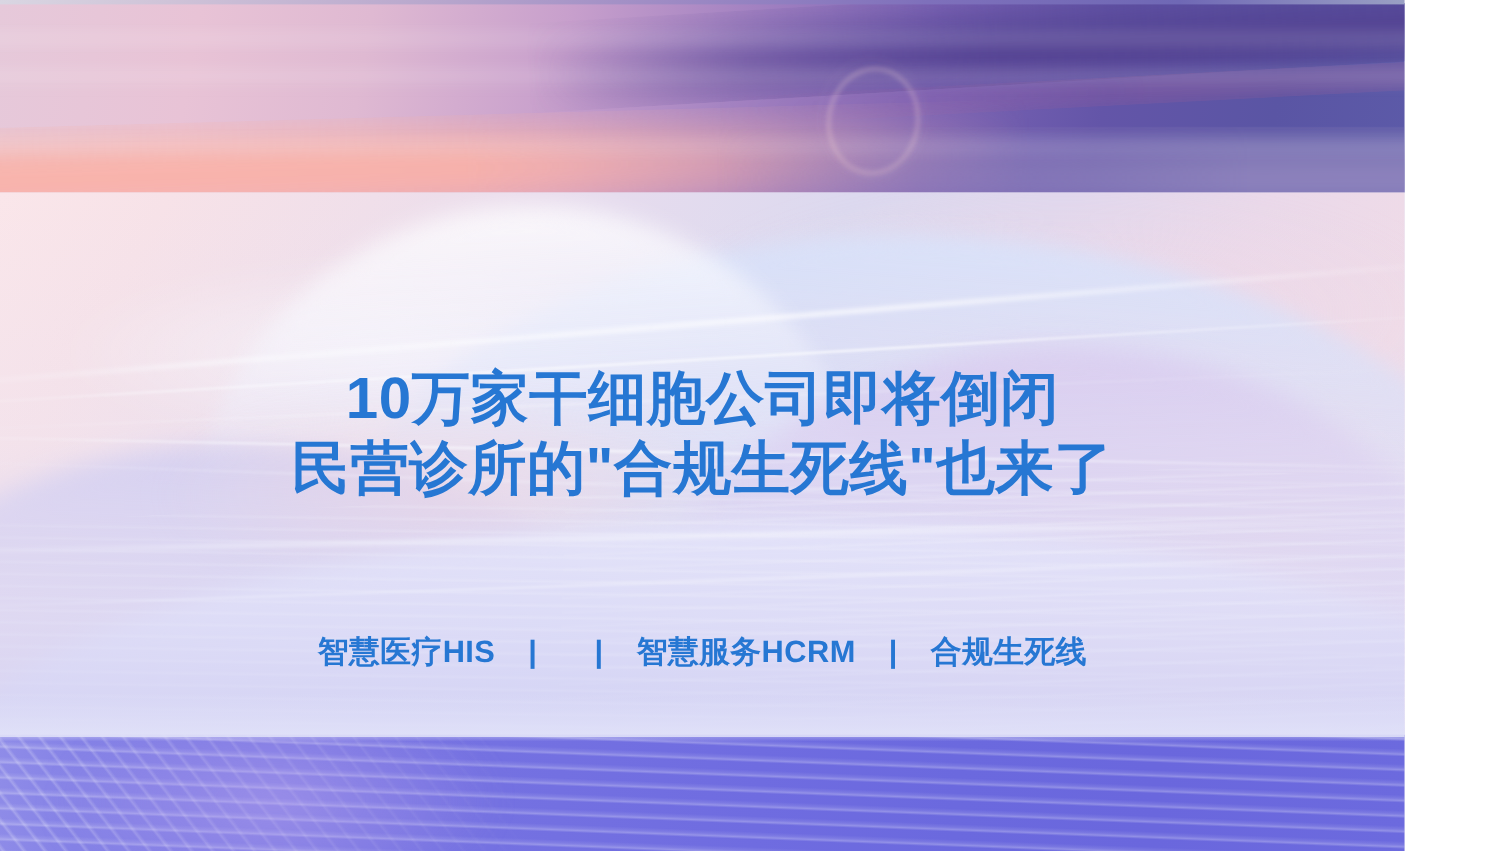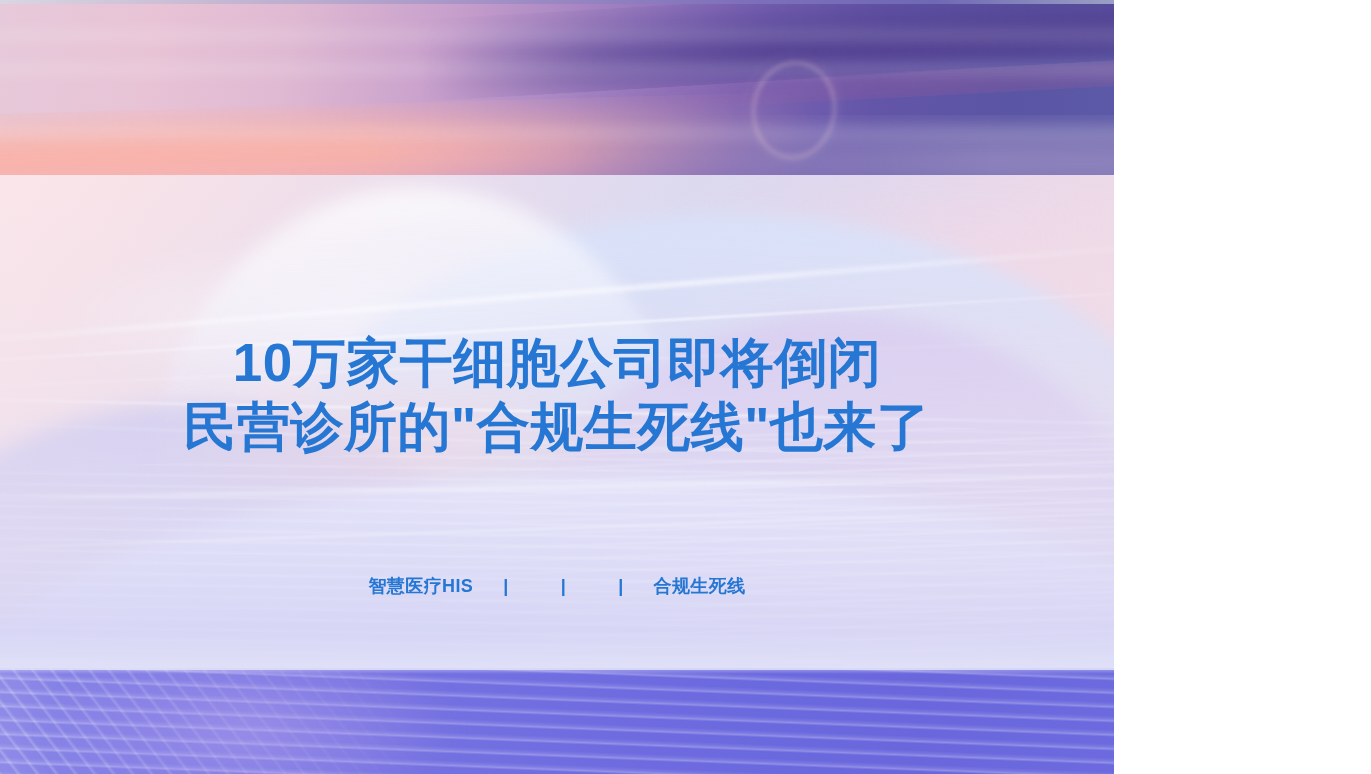--- a/index.html
+++ b/index.html
@@ -6,21 +6,21 @@
     margin: 0;
     padding: 0;
     background: #ffffff;
   }
   body {
     font-family: "Liberation Sans", "DejaVu Sans", sans-serif;
   }
 
   #banner {
     position: relative;
-    width: 1114px;
+    width: 1277px;
     height: 774px;
     overflow: hidden;
     background: #e9e6f3;
     text-decoration: underline;
   }
 
   
   .top-strip {
     position: absolute;
     left: 0; top: 0;
@@ -363,21 +363,21 @@
   .headline-line { display: block; }
 
   .subnav {
     position: absolute;
     left: 0; top: 574px;
     width: 100%;
     display: flex;
     justify-content: center;
     align-items: center;
     color: #2677d3;
-    font-size: 18px;
+    font-size: 28px;
     font-weight: 700;
     letter-spacing: .4px;
     pointer-events: auto;
   }
   .subnav-item { padding: 0 4px; }
   .subnav-sep {
     padding: 0 0px;
     margin: 0 26px;
     font-weight: 700;
     color: #2677d3;
@@ -438,18 +438,19 @@
 
     <div class="headline">
       <span class="headline-line">10万家干细胞公司即将倒闭</span>
       <span class="headline-line">民营诊所的"合规生死线"也来了</span>
     </div>
 
     <div class="subnav">
       <span class="subnav-item">智慧医疗HIS</span>
       <span class="subnav-sep">|</span>
       <span class="subnav-sep">|</span>
+      <span class="subnav-item">智慧服务HCRM</span>
       <span class="subnav-sep">|</span>
       <span class="subnav-item">合规生死线</span>
     </div>
 
   </div>
 </div>
 
 </body></html>

